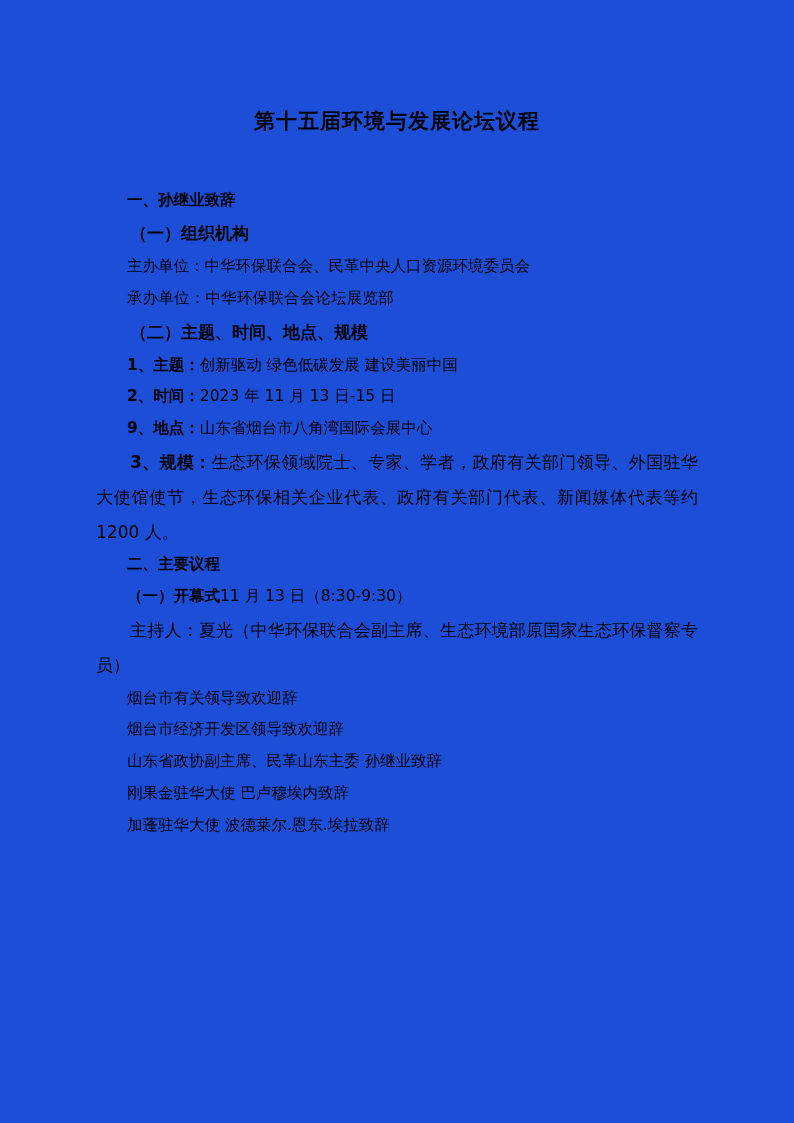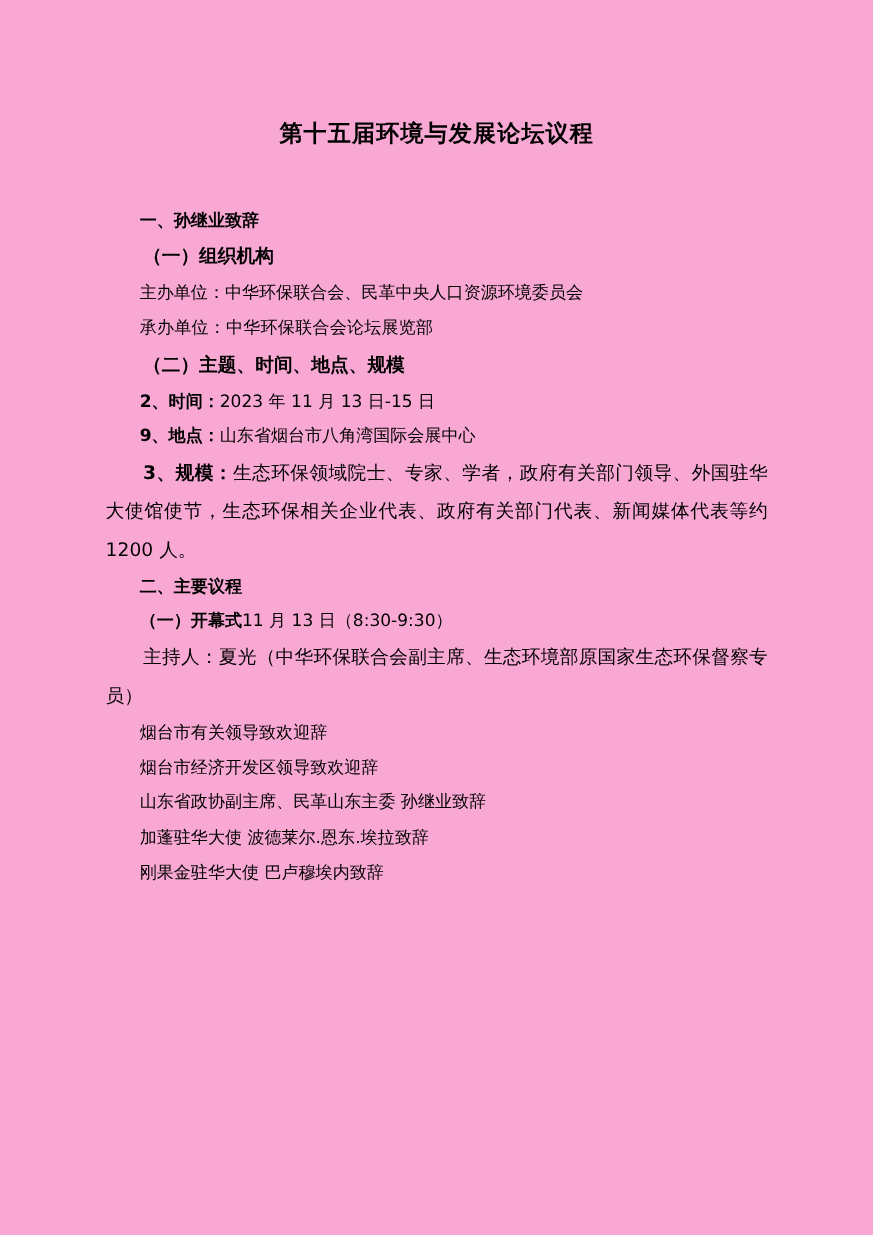--- a/index.html
+++ b/index.html
@@ -3,21 +3,21 @@
 <meta charset="utf-8">
 <style>
   html, body {
     margin: 0;
     padding: 0;
     background: #ffffff;
   }
   .page {
     width: 794px;
     height: 1123px;
-    background: #f9a8d4;
+    background: #1d4ed8;
     position: relative;
     box-sizing: border-box;
     padding: 85px 96px 80px 96px;
     font-family: "DejaVu Sans", "Liberation Sans", sans-serif;
     color: #000000;
     overflow: hidden;
   }
   .doc-title {
     text-align: center;
     font-size: 21px;
@@ -82,20 +82,23 @@
   <div class="h-section">一、孙继业致辞</div>
 
   <div class="h-sub">（一）组织机构</div>
 
   <div class="para-indent">主办单位：中华环保联合会、民革中央人口资源环境委员会</div>
 
   <div class="para-indent nudge">承办单位：中华环保联合会论坛展览部</div>
 
   <div class="h-sub">（二）主题、时间、地点、规模</div>
 
+  <div class="h-mixed">
+    <b>1、主题：</b><span>创新驱动 绿色低碳发展 建设美丽中国</span>
+  </div>
 
   <div class="h-mixed">
     <b>2、时间：</b><span>2023 年 11 月 13 日-15 日</span>
   </div>
 
   <div class="h-mixed">
     <b>9、地点：</b><span>山东省烟台市八角湾国际会展中心</span>
   </div>
 
   <div class="para-flow">
@@ -106,16 +109,16 @@
 
   <div class="h-mixed">
     <b>（一）开幕式</b><span>11 月 13 日（8:30-9:30）</span>
   </div>
 
   <div class="para-flow">主持人：夏光（中华环保联合会副主席、生态环境部原国家生态环保督察专员）</div>
 
   <div class="list-line">烟台市有关领导致欢迎辞</div>
   <div class="list-line">烟台市经济开发区领导致欢迎辞</div>
   <div class="list-line">山东省政协副主席、民革山东主委  孙继业致辞</div>
+  <div class="list-line">刚果金驻华大使  巴卢穆埃内致辞</div>
   <div class="list-line">加蓬驻华大使  波德莱尔.恩东.埃拉致辞</div>
-  <div class="list-line">刚果金驻华大使  巴卢穆埃内致辞</div>
 
 </div>
 
 </body></html>

